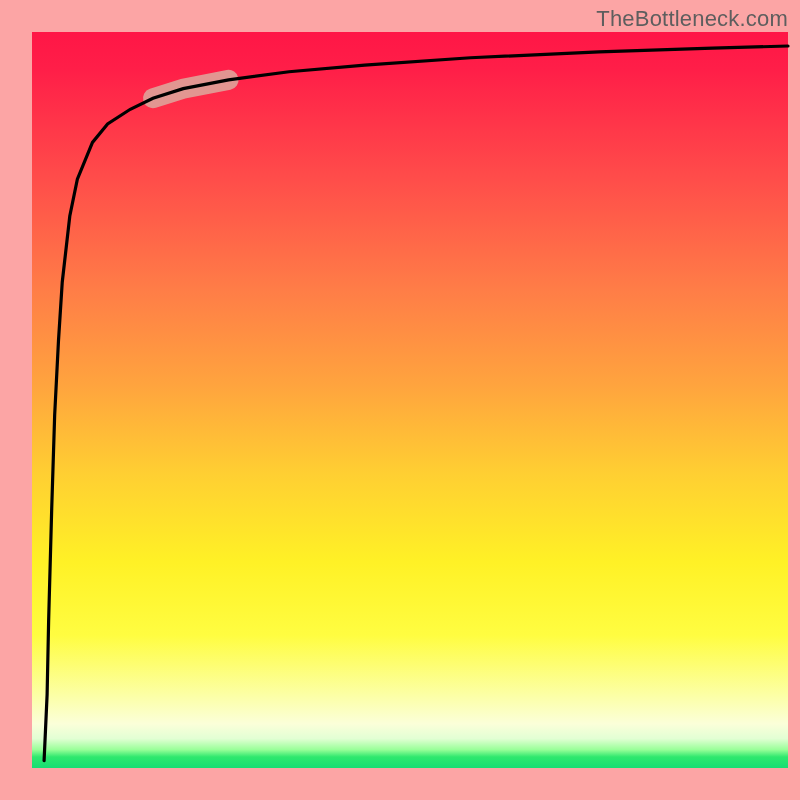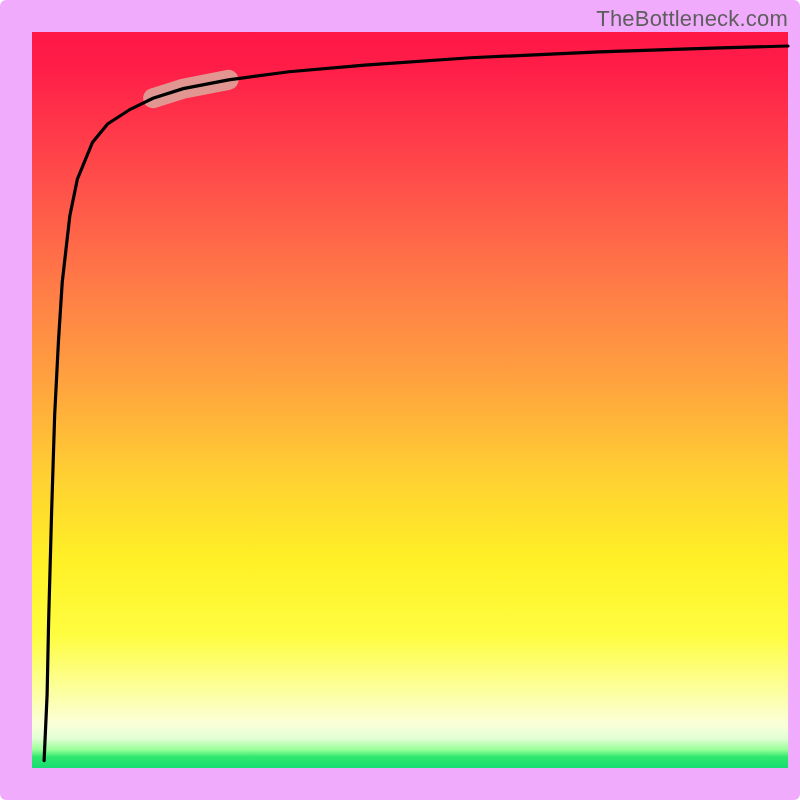--- a/index.html
+++ b/index.html
@@ -10,22 +10,21 @@
     overflow: hidden;
     background: #ffffff;
     font-family: Arial, Helvetica, sans-serif;
   }
   .frame {
     position: absolute;
     top: 0;
     left: 0;
     width: 800px;
     height: 800px;
-    background: #f0abfc;
-    border-radius: 6px;
+    background: #fca5a5;
   }
   .plot-area {
     position: absolute;
     
     left: 32px;
     top: 32px;
     width: 756px;   
     height: 736px;  
     overflow: visible;
   }

